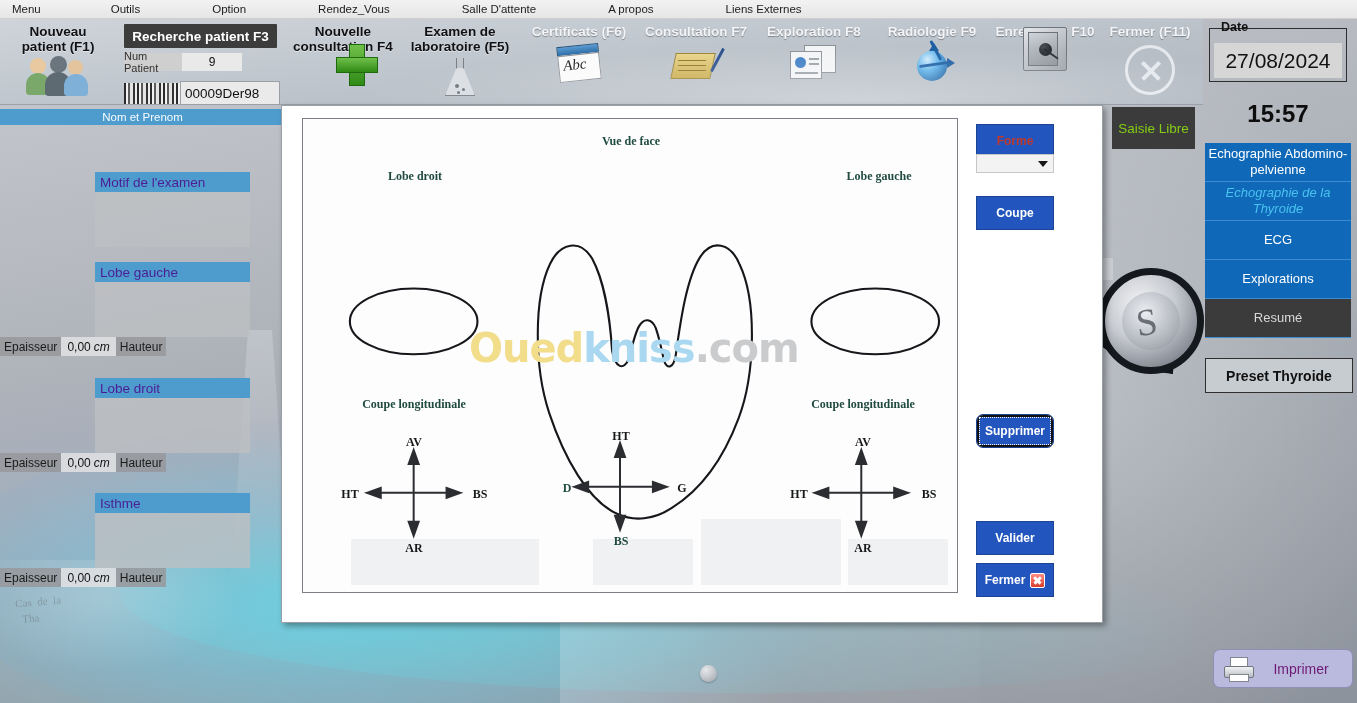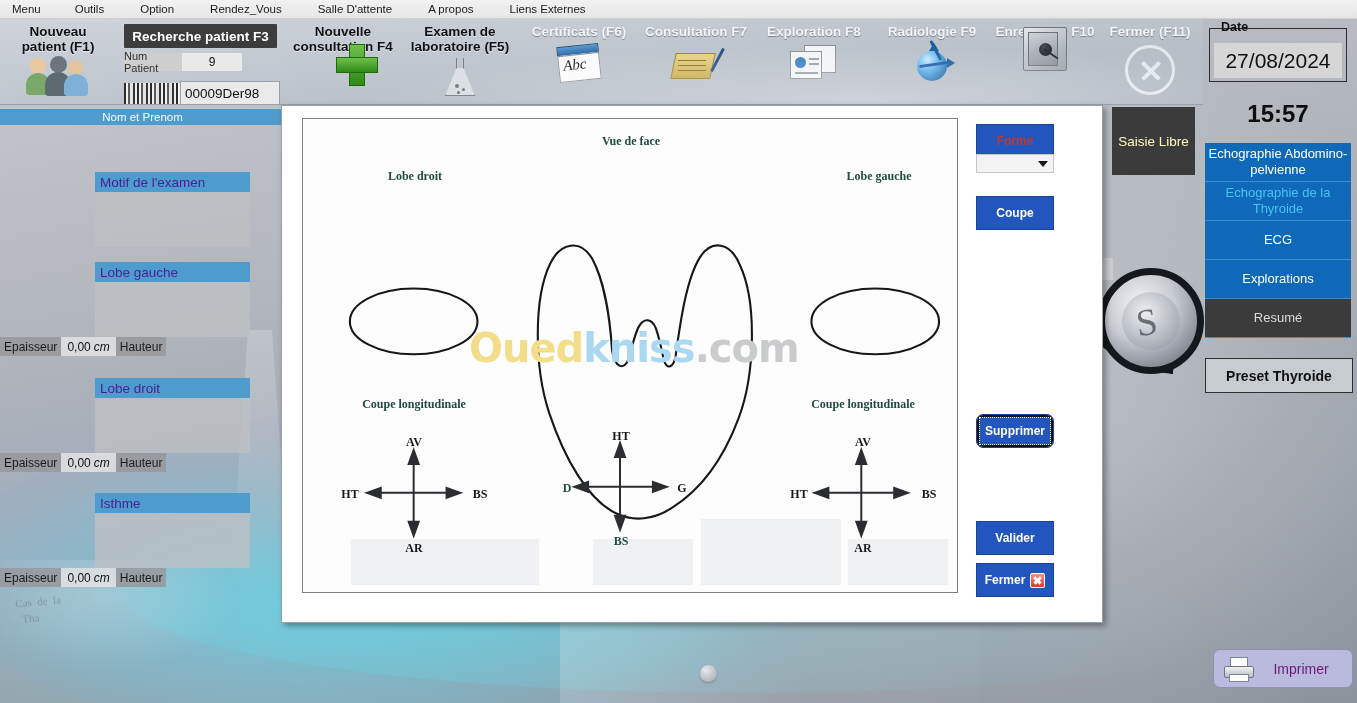--- a/index.html
+++ b/index.html
@@ -62,21 +62,21 @@
     position: absolute; width: 17px; height: 17px; border-radius: 50%;
     background: radial-gradient(circle at 35% 30%, #e6e8ea, #9fa4ac);
     box-shadow: 0 1px 2px rgba(0,0,0,.25);
   }
 
   
   .menubar {
     position: absolute; top: 0; left: 0; width: 100%; height: 19px;
     background: linear-gradient(#f2f2f2, #e6e6e6);
     border-bottom: 1px solid #cfcfcf;
-    display: flex; align-items: flex-start; z-index: 20;
+    display: flex; align-items: flex-start; z-index: 20; gap: 36px;
   }
   .menubar .mi {
     font-size: 11.5px; color: #1c1c1c; padding: 0 6px; line-height: 19px; white-space: nowrap;
   }
 
   
   .toolbar {
     position: absolute; top: 19px; left: 0; width: 1203px; height: 86px;
     background: linear-gradient(175deg, #cfd4da 0%, #bfc6cd 45%, #aeb6bf 100%);
     border-bottom: 1px solid #9aa1a9;
@@ -200,22 +200,22 @@
   .lp-meas .unit { font-style: italic; padding-left:3px; }
 
   
   .ecg-ghost { position:absolute; left: 230px; top: 330px; width: 60px; height: 260px; opacity:.35;
     background: linear-gradient(#dfe2e6, rgba(223,226,230,0)); clip-path: polygon(30% 0,70% 0,100% 100%,0 100%); z-index: 11;}
   .hand-ghost { position:absolute; left: 0px; top: 560px; width: 250px; height: 120px; z-index: 11; opacity:.5;
     background: radial-gradient(ellipse at 40% 30%, rgba(245,245,245,.5), rgba(245,245,245,0) 65%); }
   .hand-txt { position:absolute; left: 10px; top: 585px; width: 250px; z-index: 11; opacity:.35;
     font-family:"Liberation Serif", serif; font-size: 11px; color:#555; line-height: 16px; transform: rotate(-5deg);}
   .saisie-tab {
-    position: absolute; left: 1112px; top: 107px; width: 83px; height: 68px;
-    background: #3b3b3b; color: #fef9c3; font-size: 13.5px;
+    position: absolute; left: 1112px; top: 107px; width: 83px; height: 42px;
+    background: #3b3b3b; color: #84cc16; font-size: 13.5px;
     display: flex; align-items: center; justify-content: center; text-align: center;
     line-height: 17px; z-index: 13;
   }
   .tab-num {
     position: absolute; left: 1087px; top: 122px; width: 20px; height: 18px;
     color: #f0f0f0; font-size: 12px; display:flex; align-items:center; justify-content:center; z-index:13;
   }
   .ghost-box1 { position:absolute; left:1073px; top:190px; width:26px; height:58px; background: rgba(205,208,212,.85); z-index:11; }
   .ghost-box2 { position:absolute; left:1073px; top:258px; width:40px; height:22px; background: rgba(205,208,212,.85); z-index:11; }
 
@@ -281,21 +281,21 @@
   .clock {
     position: absolute; left: 1209px; top: 100px; width: 138px; text-align: center;
     font-size: 24px; font-weight: bold; color: #0d0d0d; z-index: 22;
   }
   .rnav { position: absolute; left: 1205px; top: 143px; width: 146px; z-index: 22; }
   .rnav-item {
     height: 39px; background: #1069b8; color: #ffffff; font-size: 13px;
     display: flex; align-items: center; justify-content: center; text-align: center;
     line-height: 16px; border-bottom: 1px solid #3d8bd0; cursor: pointer;
   }
-  .rnav-item.active { color: #49c2f0; }
+  .rnav-item.active { color: #49c2f0; font-style: italic; }
   .rnav-item.dark { background: #3b3b3b; color: #d9d9d9; }
   .preset-btn {
     position: absolute; left: 1205px; top: 358px; width: 148px; height: 35px;
     background: #c7ccd1; border: 1px solid #2e2e2e; color: #101010;
     font-size: 14px; font-weight: bold; display: flex; align-items: center; justify-content: center;
     z-index: 22; cursor: pointer;
   }
   .print-btn {
     position: absolute; left: 1213px; top: 649px; width: 140px; height: 39px;
     background: #b9bade; border: 1px solid #8d8fb5; border-radius: 7px;

